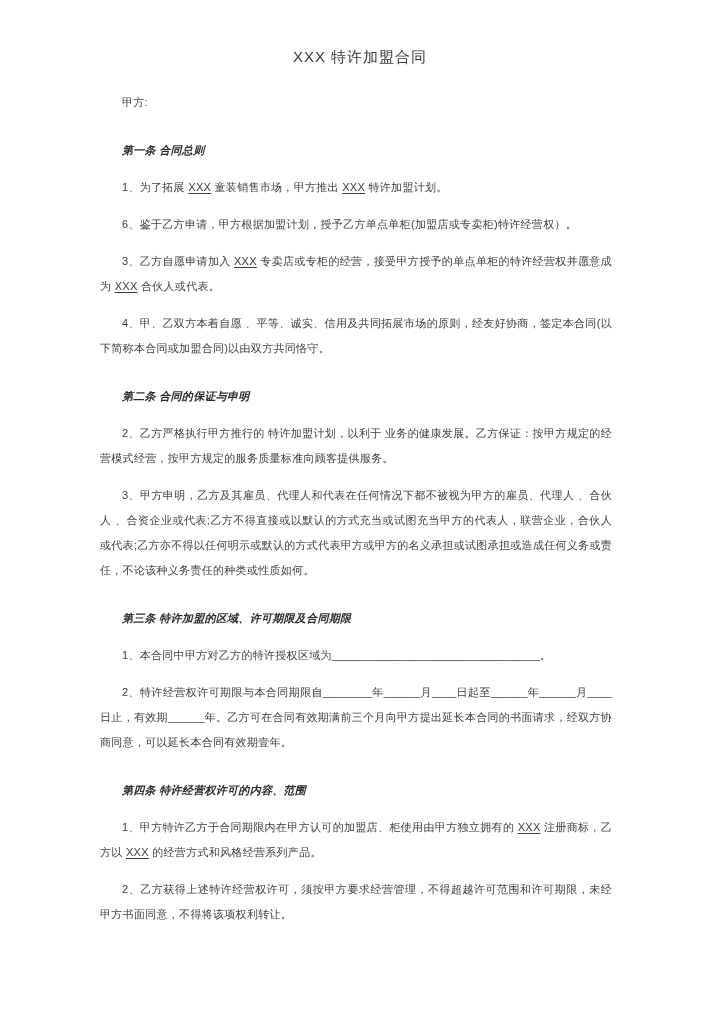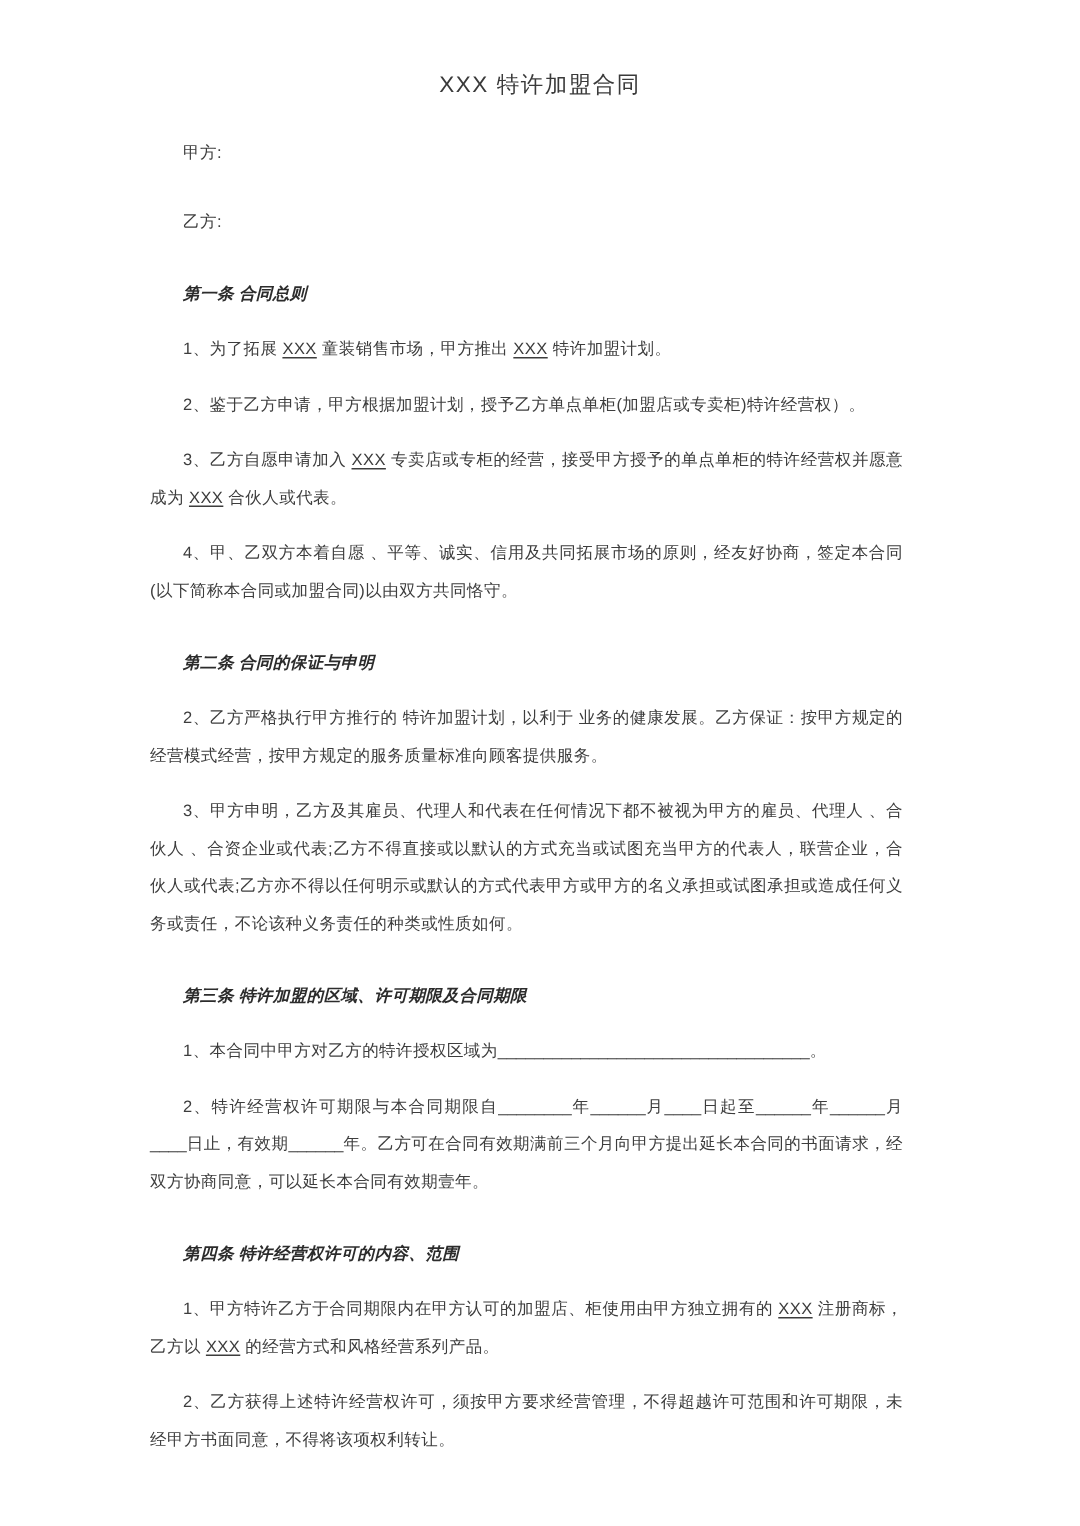--- a/index.html
+++ b/index.html
@@ -36,43 +36,42 @@
   .block.field {
     margin: 0 0 21px 0;
   }
   .block.heading {
     font-weight: 700;
     color: #2c2c2c;
     margin: 23px 0 12px 0;
     font-style: italic;
   }
   .block.para {
-    margin: 0 18px 12px 0;
+    margin: 0 8px 12px 0;
     text-align: justify;
   }
   .u {
     text-decoration: underline;
     text-underline-offset: 2px;
   }
   .blank {
     letter-spacing: 0;
     white-space: nowrap;
   }
 </style>
 </head>
 <body>
 
 <div class="page">
   <h1 class="doc-title">XXX 特许加盟合同</h1>
   <div>
       <div class="block field"><span>甲方:</span></div>
-      <div class="block field"><span>乙方:</span></div>
       <div class="block heading"><span>第一条 合同总则</span></div>
       <div class="block para"><span>1、为了拓展 </span><span class="u">XXX</span><span> 童装销售市场，甲方推出 </span><span class="u">XXX</span><span> 特许加盟计划。</span></div>
-      <div class="block para"><span>2、鉴于乙方申请，甲方根据加盟计划，授予乙方单点单柜(加盟店或专卖柜)特许经营权）。</span></div>
+      <div class="block para"><span>6、鉴于乙方申请，甲方根据加盟计划，授予乙方单点单柜(加盟店或专卖柜)特许经营权）。</span></div>
       <div class="block para"><span>3、乙方自愿申请加入 </span><span class="u">XXX</span><span> 专卖店或专柜的经营，接受甲方授予的单点单柜的特许经营权并愿意成为 </span><span class="u">XXX</span><span> 合伙人或代表。</span></div>
       <div class="block para"><span>4、甲、乙双方本着自愿 、平等、诚实、信用及共同拓展市场的原则，经友好协商，签定本合同(以下简称本合同或加盟合同)以由双方共同恪守。</span></div>
       <div class="block heading"><span>第二条 合同的保证与申明</span></div>
       <div class="block para"><span>2、乙方严格执行甲方推行的 特许加盟计划，以利于 业务的健康发展。乙方保证：按甲方规定的经营模式经营，按甲方规定的服务质量标准向顾客提供服务。</span></div>
       <div class="block para"><span>3、甲方申明，乙方及其雇员、代理人和代表在任何情况下都不被视为甲方的雇员、代理人 、合伙人 、合资企业或代表;乙方不得直接或以默认的方式充当或试图充当甲方的代表人，联营企业，合伙人或代表;乙方亦不得以任何明示或默认的方式代表甲方或甲方的名义承担或试图承担或造成任何义务或责任，不论该种义务责任的种类或性质如何。</span></div>
       <div class="block heading"><span>第三条 特许加盟的区域、许可期限及合同期限</span></div>
       <div class="block para"><span>1、本合同中甲方对乙方的特许授权区域为</span><span class="blank">__________________________________</span><span>。</span></div>
       <div class="block para"><span>2、特许经营权许可期限与本合同期限自</span><span class="blank">________</span><span>年</span><span class="blank">______</span><span>月</span><span class="blank">____</span><span>日起至</span><span class="blank">______</span><span>年</span><span class="blank">______</span><span>月</span><span class="blank">____</span><span>日止，有效期</span><span class="blank">______</span><span>年。乙方可在合同有效期满前三个月向甲方提出延长本合同的书面请求，经双方协商同意，可以延长本合同有效期壹年。</span></div>
       <div class="block heading"><span>第四条 特许经营权许可的内容、范围</span></div>
       <div class="block para"><span>1、甲方特许乙方于合同期限内在甲方认可的加盟店、柜使用由甲方独立拥有的 </span><span class="u">XXX</span><span> 注册商标，乙方以 </span><span class="u">XXX</span><span> 的经营方式和风格经营系列产品。</span></div>

